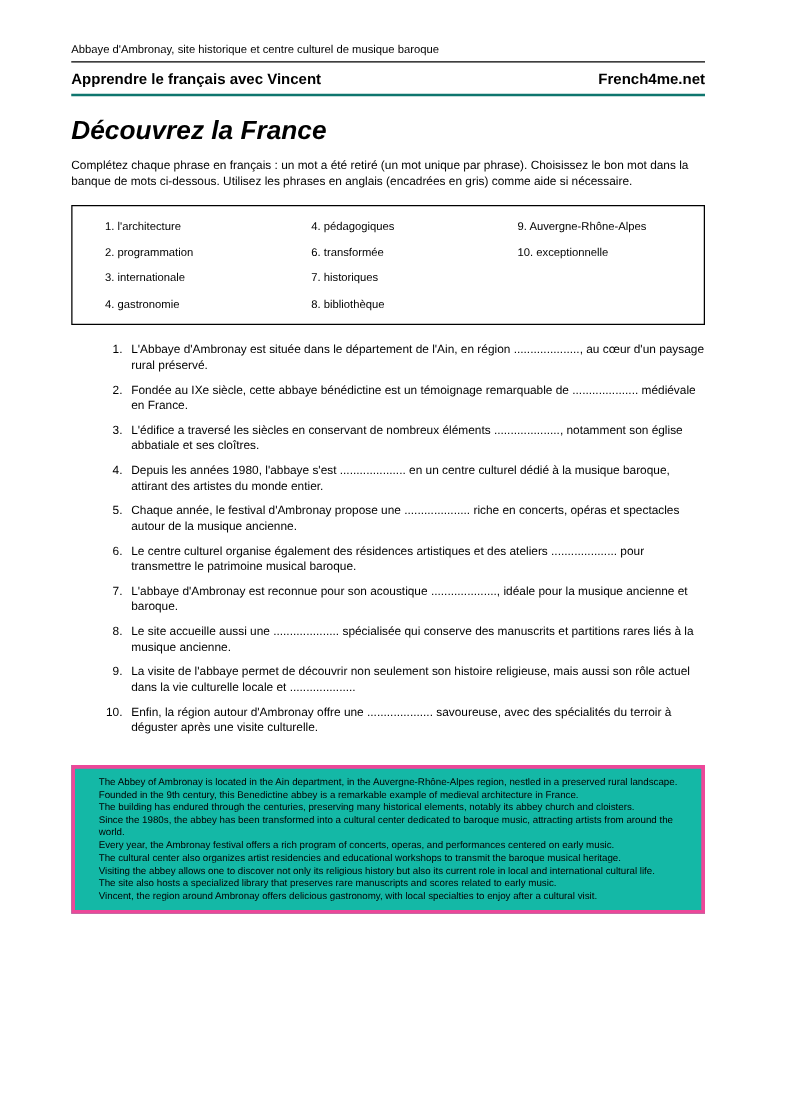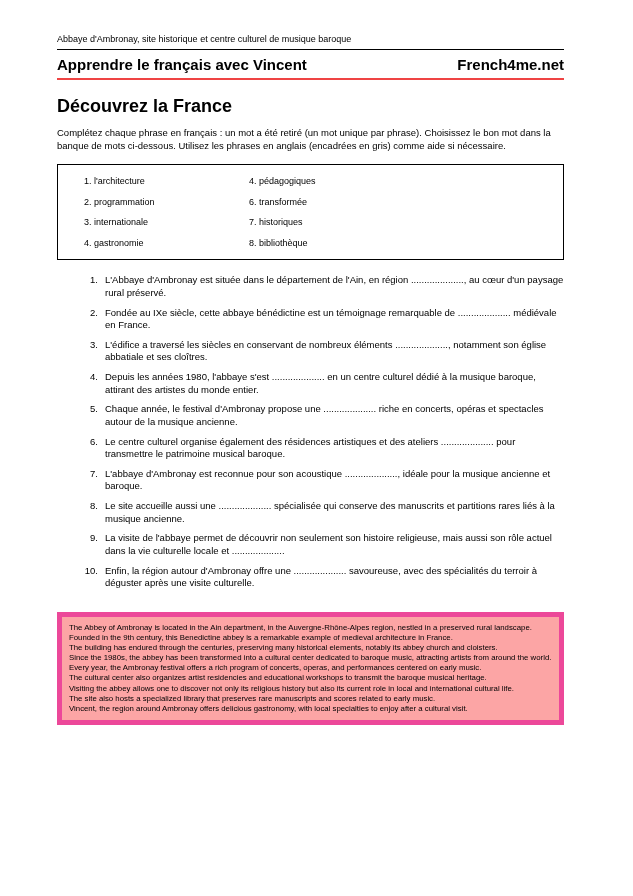--- a/index.html
+++ b/index.html
@@ -7,48 +7,48 @@
     width:633px;height:896px;background:#ffffff;color:#000;
     font-family:"Liberation Sans","DejaVu Sans",sans-serif;
     overflow:hidden;
   }
   .page{box-sizing:border-box;width:621px;height:896px;padding:34px 57px 0 57px;}
 
   .top-note{font-size:9px;padding-bottom:5px;border-bottom:1px solid #000;}
 
   .header-bar{
     display:flex;justify-content:space-between;align-items:baseline;
-    border-bottom:2px solid #ef4444;
-    padding:6px 0 5px 0;font-size:15px;
+    border-bottom:2px solid #0f766e;
+    padding:6px 0 5px 0;font-size:12px;
   }
   .header-left{font-weight:bold;}
   .header-right{font-weight:bold;}
 
-  .title{font-size:18px;font-weight:bold;margin:16px 0 0 0;}
+  .title{font-size:21px;font-weight:bold;margin:16px 0 0 0;font-style:italic;}
 
   .instructions{font-size:9.5px;line-height:1.33;margin:10px 0 4px 0;}
 
   .word-bank{
     border:1px solid #000;margin-top:12px;
     padding:11px 13px 1px 26px;
     display:flex;
   }
   .wb-col{width:165px;}
   .wb-col:last-child{flex:1;}
   .wb-item{font-size:9px;margin-bottom:10.5px;}
 
   .exercises{margin-top:14px;padding-left:21px;}
   .ex-item{display:flex;font-size:9.5px;line-height:1.33;margin-bottom:7px;}
   .ex-num{width:20px;text-align:right;flex:none;margin-right:7px;}
   .ex-text{flex:1;}
 
   .english-box{
     margin-top:22px;
-    border:5px solid #ec4899;background:#fca5a5;
-    padding:6px 7px;font-size:7.8px;line-height:1.3;
+    border:3px solid #ec4899;background:#14b8a6;
+    padding:6px 19px;font-size:7.8px;line-height:1.3;
   }
   .en-sentence{margin:0;}
 </style>
 </head>
 <body>
 
 <div class="page">
 
   <div class="top-note">Abbaye d'Ambronay, site historique et centre culturel de musique baroque</div>
 
@@ -66,20 +66,24 @@
       <div class="wb-item">1. l'architecture</div>
       <div class="wb-item">2. programmation</div>
       <div class="wb-item">3. internationale</div>
       <div class="wb-item">4. gastronomie</div>
     </div>
     <div class="wb-col">
       <div class="wb-item">4. pédagogiques</div>
       <div class="wb-item">6. transformée</div>
       <div class="wb-item">7. historiques</div>
       <div class="wb-item">8. bibliothèque</div>
+    </div>
+    <div class="wb-col">
+      <div class="wb-item">9. Auvergne-Rhône-Alpes</div>
+      <div class="wb-item">10. exceptionnelle</div>
     </div>
   </div>
 
   <div class="exercises">
     <div class="ex-item">
       <span class="ex-num">1.</span>
       <span class="ex-text">L'Abbaye d'Ambronay est située dans le département de l'Ain, en région ...................., au cœur d'un paysage rural préservé.</span>
     </div>
     <div class="ex-item">
       <span class="ex-num">2.</span>

